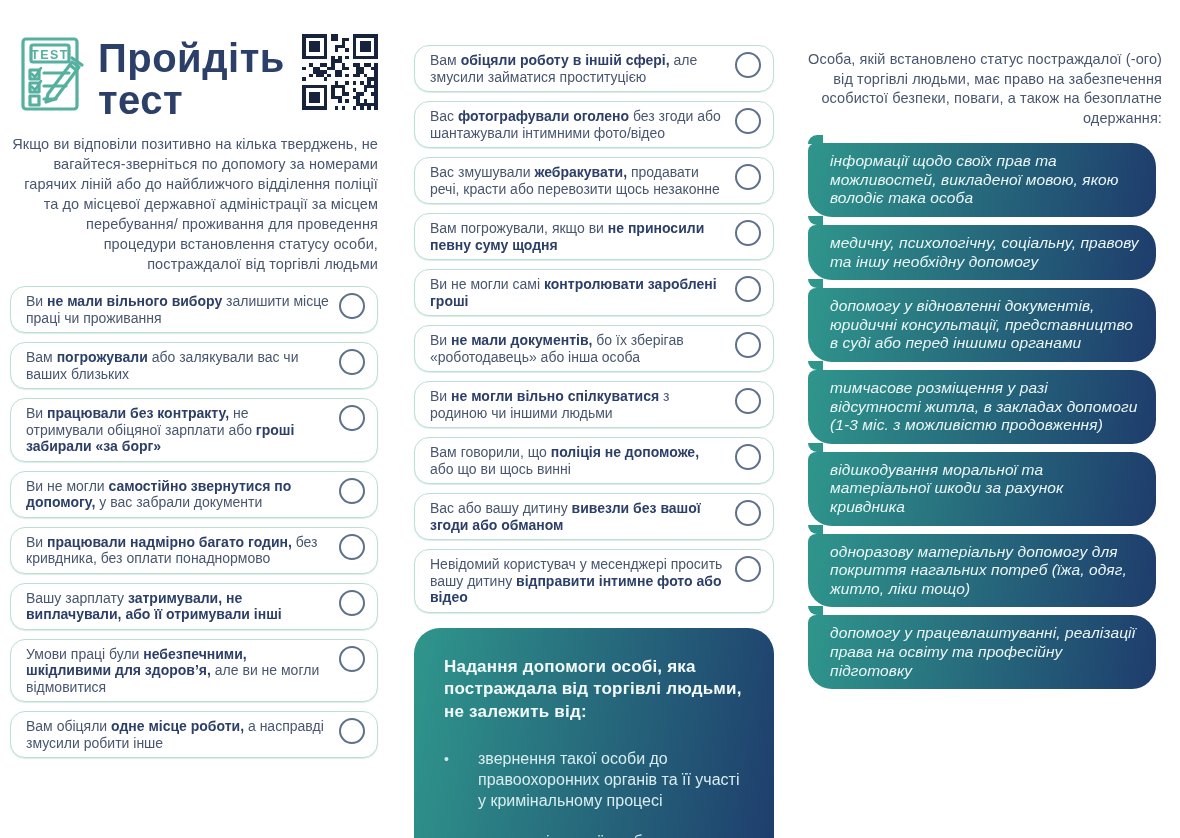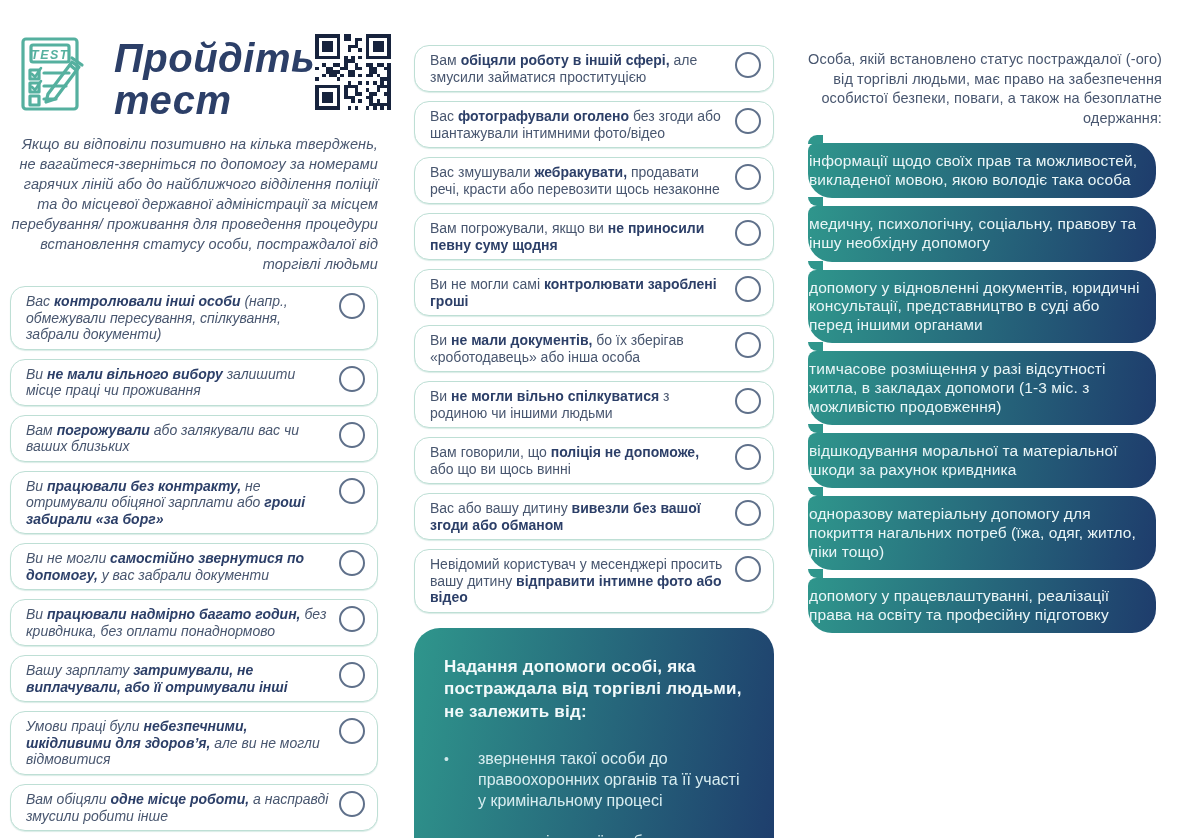--- a/index.html
+++ b/index.html
@@ -3,29 +3,29 @@
 <meta charset="utf-8">
 <style>
   * { margin:0; padding:0; box-sizing:border-box; }
   html,body { background:#e9e9e9; }
   body { font-family:"Liberation Sans","DejaVu Sans",sans-serif; }
   .page {
     position:relative; width:1180px; height:838px; background:#fff;
     margin:0 auto; overflow:hidden;
   }
   .col { position:absolute; }
-  .col-left  { left:10px;  top:32px; width:368px;font-style:italic; }
+  .col-left  { left:10px;  top:32px; width:368px; }
   .col-mid   { left:414px; top:45px; width:360px; }
   .col-right { left:800px; top:30px; width:362px; }
 
   
   .hdr { display:flex; align-items:flex-start; }
   .hdr-title {
     font-size:40px; font-weight:700; line-height:1.04; color:var(--navy);
-    letter-spacing:.5px; margin-left:16px; margin-top:6px;
+    letter-spacing:.5px; margin-top:6px;
   }
   .badge-icon svg { display:block; }
   .qr-wrap { margin-left:auto; margin-top:2px; }
 
   .intro {
     margin-top:13px; font-size:14.5px; line-height:1.38; color:var(--text);
     letter-spacing:.1px;
     text-align:right;
   }
   .col-right .intro { font-size:14.5px; line-height:1.35; margin-top:20px; }
@@ -56,21 +56,21 @@
   .info-bullets { margin-top:24px; display:flex; flex-direction:column; gap:20px; }
   .info-bullet { display:flex; font-size:16px; line-height:1.32; color:#d8edf0; }
   .info-bullet .dot { width:34px; flex:0 0 auto; color:#cfe8ea; font-size:14px; padding-top:2px; }
 
   
   .g-list { margin-top:15px; margin-left:8px; display:flex; flex-direction:column; gap:8px; }
   .g-box {
     position:relative; border-radius:8px 24px 24px 24px;
     background:linear-gradient(100deg,var(--g1) 0%,var(--g2) 100%);
     color:#eaf6f7; font-size:15.5px; line-height:1.2; letter-spacing:.1px;
-    padding:9px 16px 9px 1px; width:348px;
+    padding:9px 16px 9px 22px; width:348px;font-style:italic;
   }
   .g-box::after {
     content:""; position:absolute; left:0; bottom:-8px; width:15px; height:9px;
     background:var(--g1); border-radius:0 0 0 14px;
   }
   .g-box.first::before {
     content:""; position:absolute; left:0; top:-8px; width:15px; height:9px;
     background:var(--g1); border-radius:14px 0 0 0;
   }
   .g-box:last-child::after { display:none; }
@@ -225,24 +225,20 @@
             <rect x="14" y="20" width="1" height="1" fill="#17233d"></rect>
             <rect x="16" y="20" width="1" height="1" fill="#17233d"></rect>
             <rect x="18" y="20" width="1" height="1" fill="#17233d"></rect>
             <rect x="20" y="20" width="1" height="1" fill="#17233d"></rect>
           </svg>
       </span>
     </div>
     <p class="intro">Якщо ви відповіли позитивно на кілька тверджень, не вагайтеся-зверніться по допомогу за номерами гарячих ліній або до найближчого відділення поліції та до місцевої державної адміністрації за місцем перебування/ проживання для проведення процедури встановлення статусу особи, постраждалої від торгівлі людьми</p>
     <div class="check-list" id="left-list">
         <div class="check-item">
-          <div class="check-text"><span>Вас </span><span class="b">контролювали інші особи</span><span> (напр., обмежували пересування, спілкування, забрали документи)</span></div>
-          <div class="circle"></div>
-        </div>
-        <div class="check-item">
           <div class="check-text"><span>Ви </span><span class="b">не мали вільного вибору</span><span> залишити місце праці чи проживання</span></div>
           <div class="circle"></div>
         </div>
         <div class="check-item">
           <div class="check-text"><span>Вам </span><span class="b">погрожували</span><span> або залякували вас чи ваших близьких</span></div>
           <div class="circle"></div>
         </div>
         <div class="check-item">
           <div class="check-text"><span>Ви </span><span class="b">працювали без контракту,</span><span> не отримували обіцяної зарплати або </span><span class="b">гроші забирали «за борг»</span></div>
           <div class="circle"></div>

